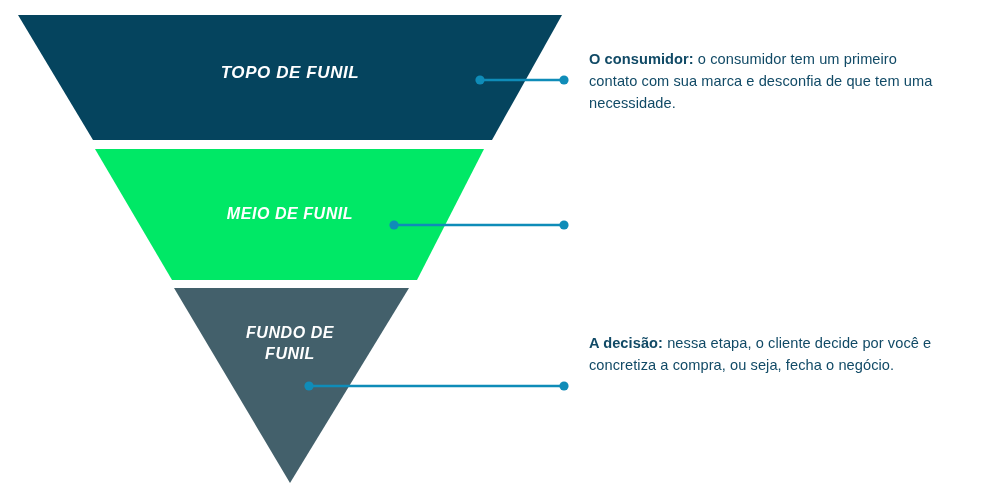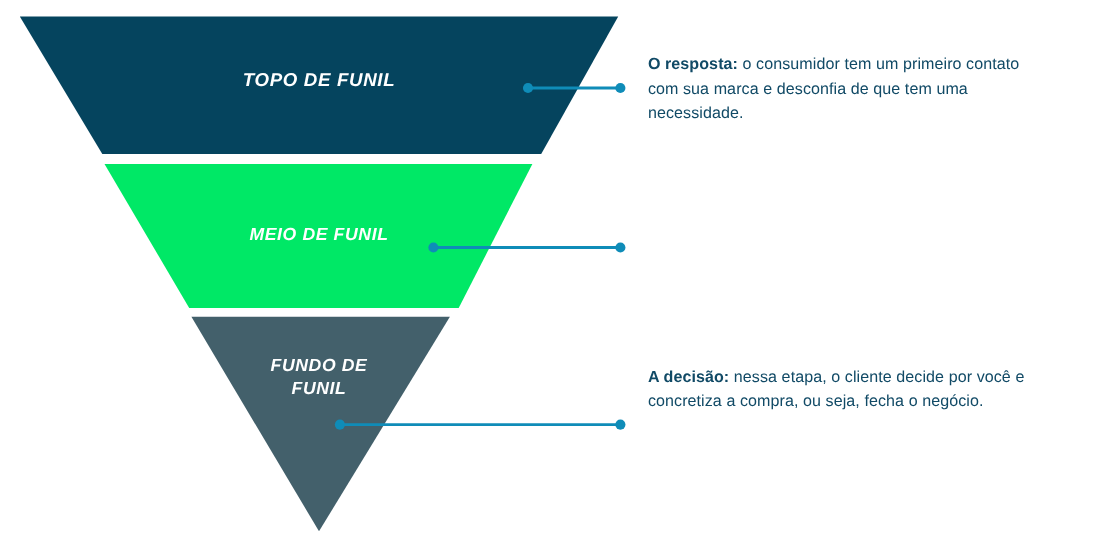--- a/index.html
+++ b/index.html
@@ -113,21 +113,21 @@
   </svg>
 
   <div class="stage-label" id="stage-label-top">Topo de Funil</div>
 
   <div class="stage-label" id="stage-label-bottom">Fundo de
 Funil</div>
 
   <div class="stage-label" id="stage-label-middle">Meio de Funil</div>
 
   <div class="description" id="description-top">
-    <span class="lead">O resposta:</span><span> o consumidor tem um primeiro contato com sua marca e desconfia de que tem uma necessidade.</span>
+    <span class="lead">O consumidor:</span><span> o consumidor tem um primeiro contato com sua marca e desconfia de que tem uma necessidade.</span>
   </div>
 
 
   <div class="description" id="description-bottom">
     <span class="lead">A decisão:</span><span> nessa etapa, o cliente decide por você e concretiza a compra, ou seja, fecha o negócio.</span>
   </div>
 
 </div>
 
 </body></html>

